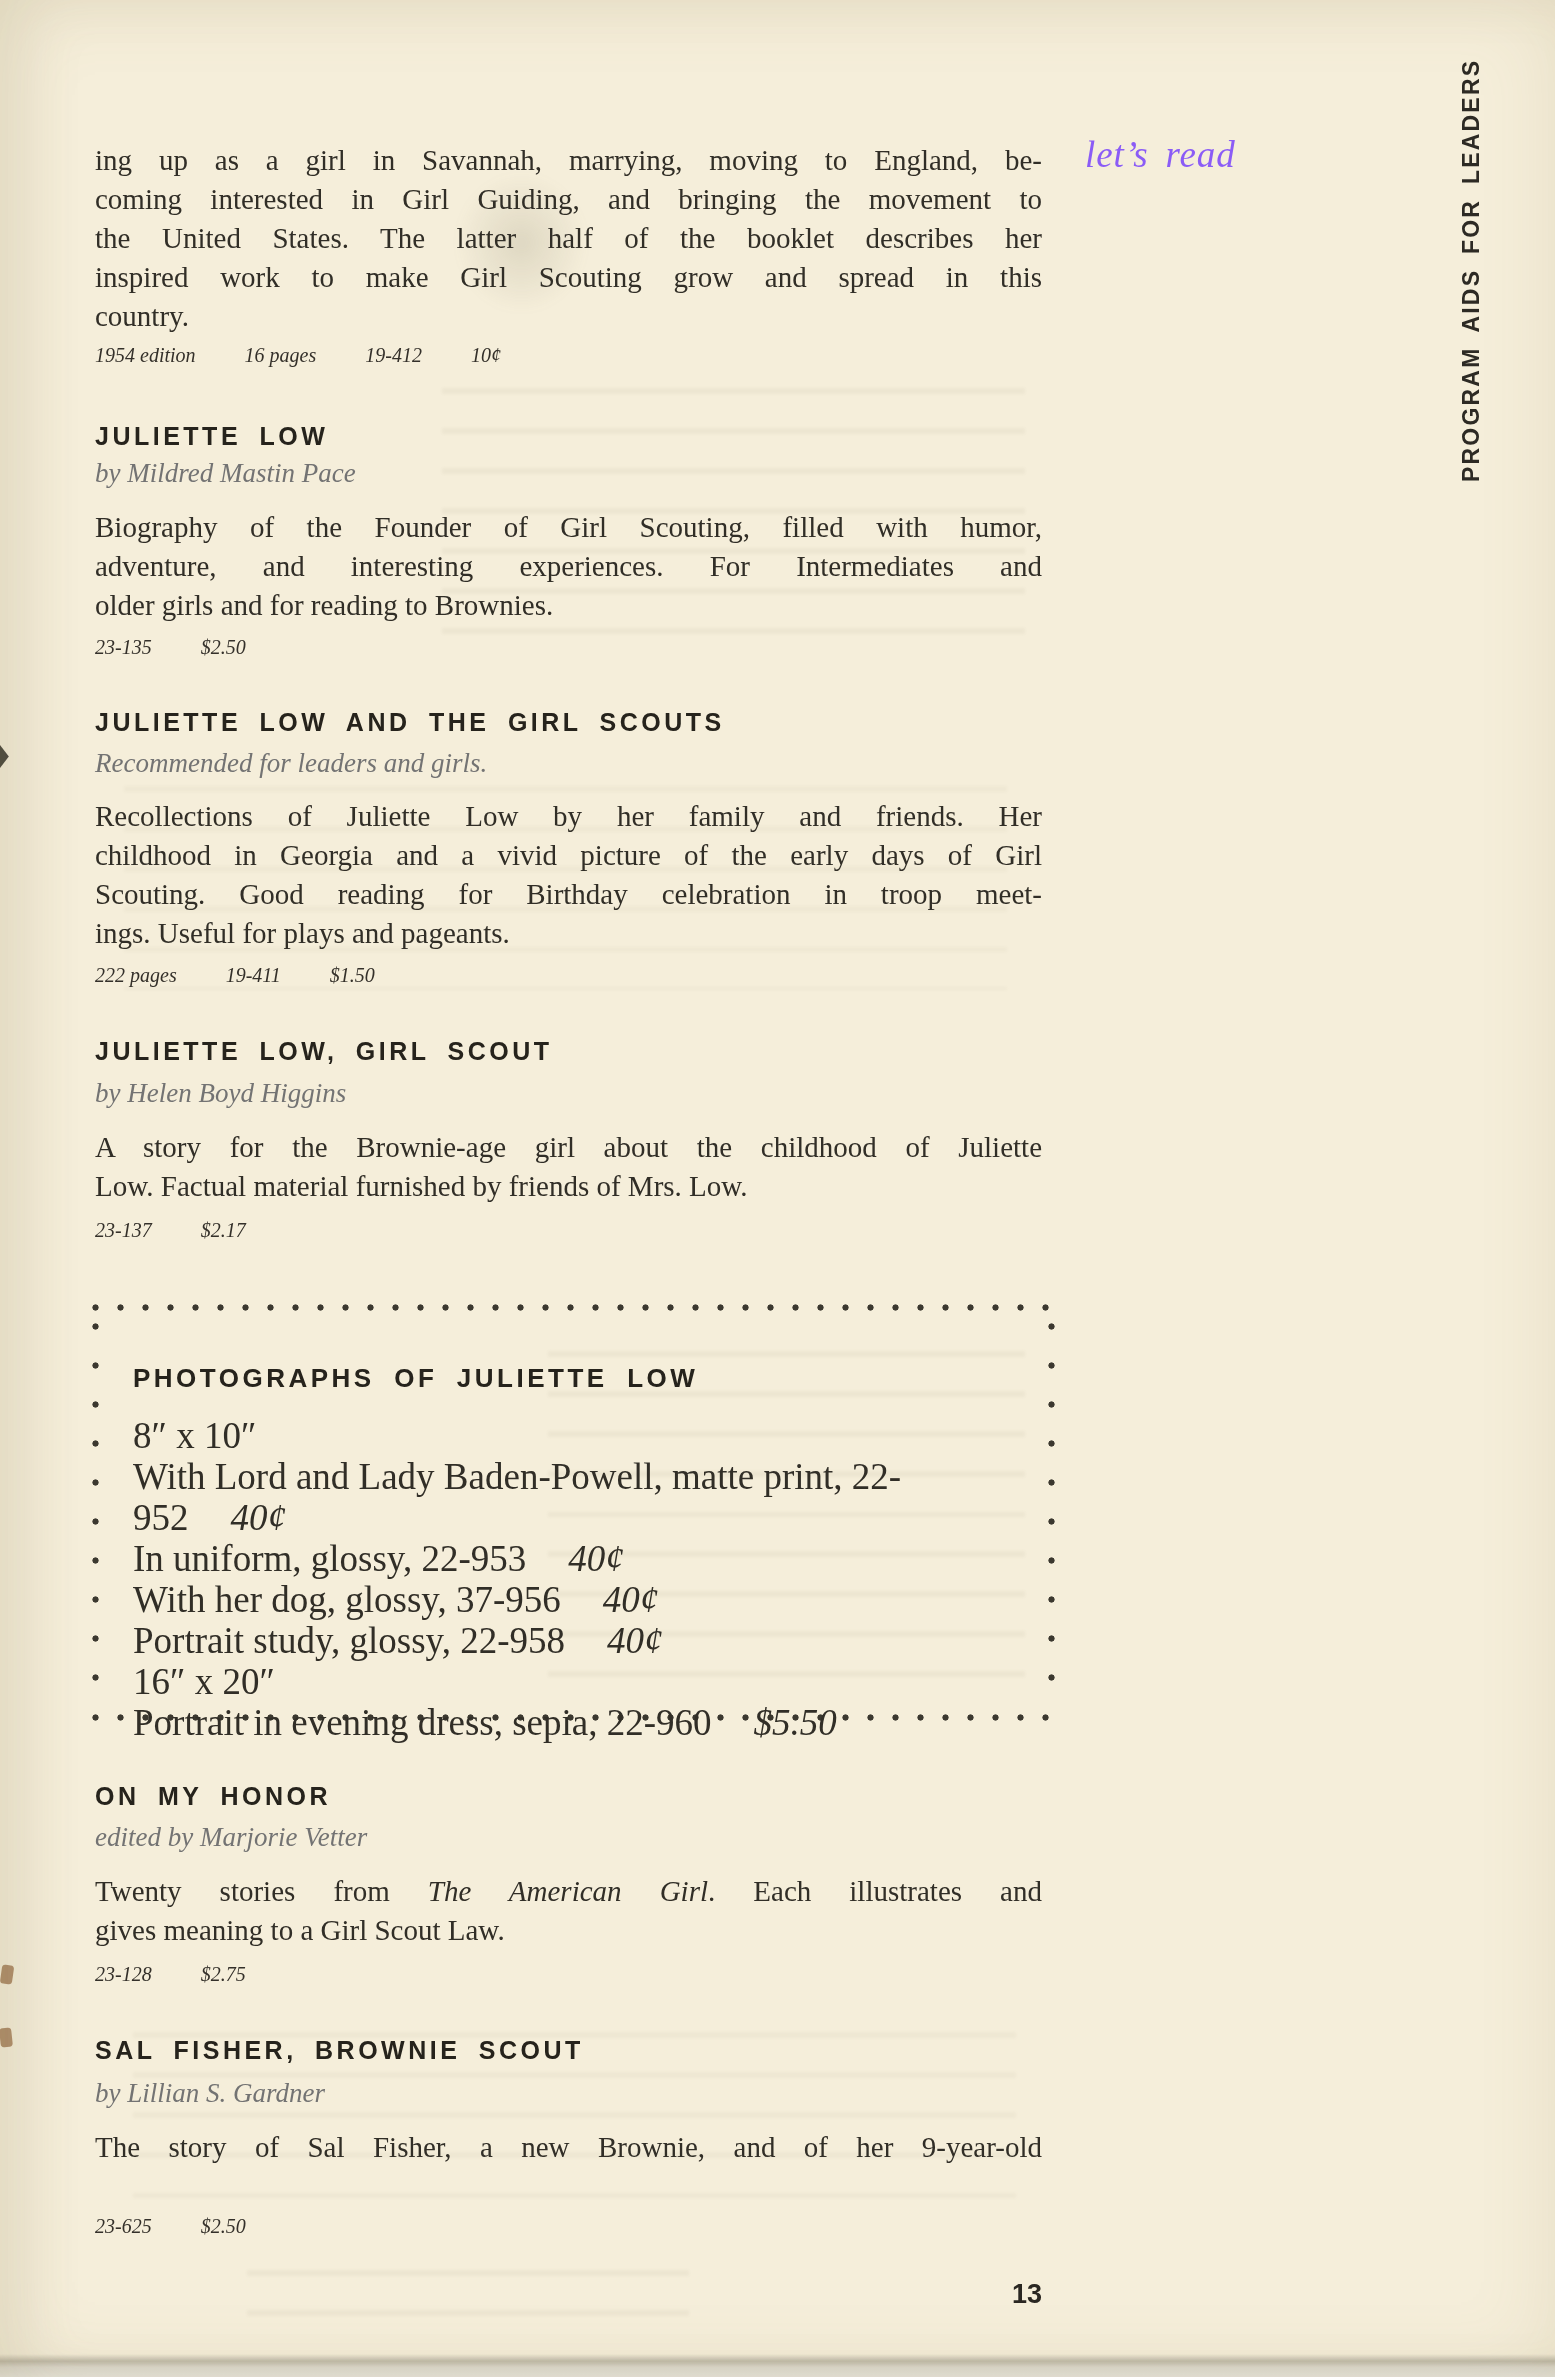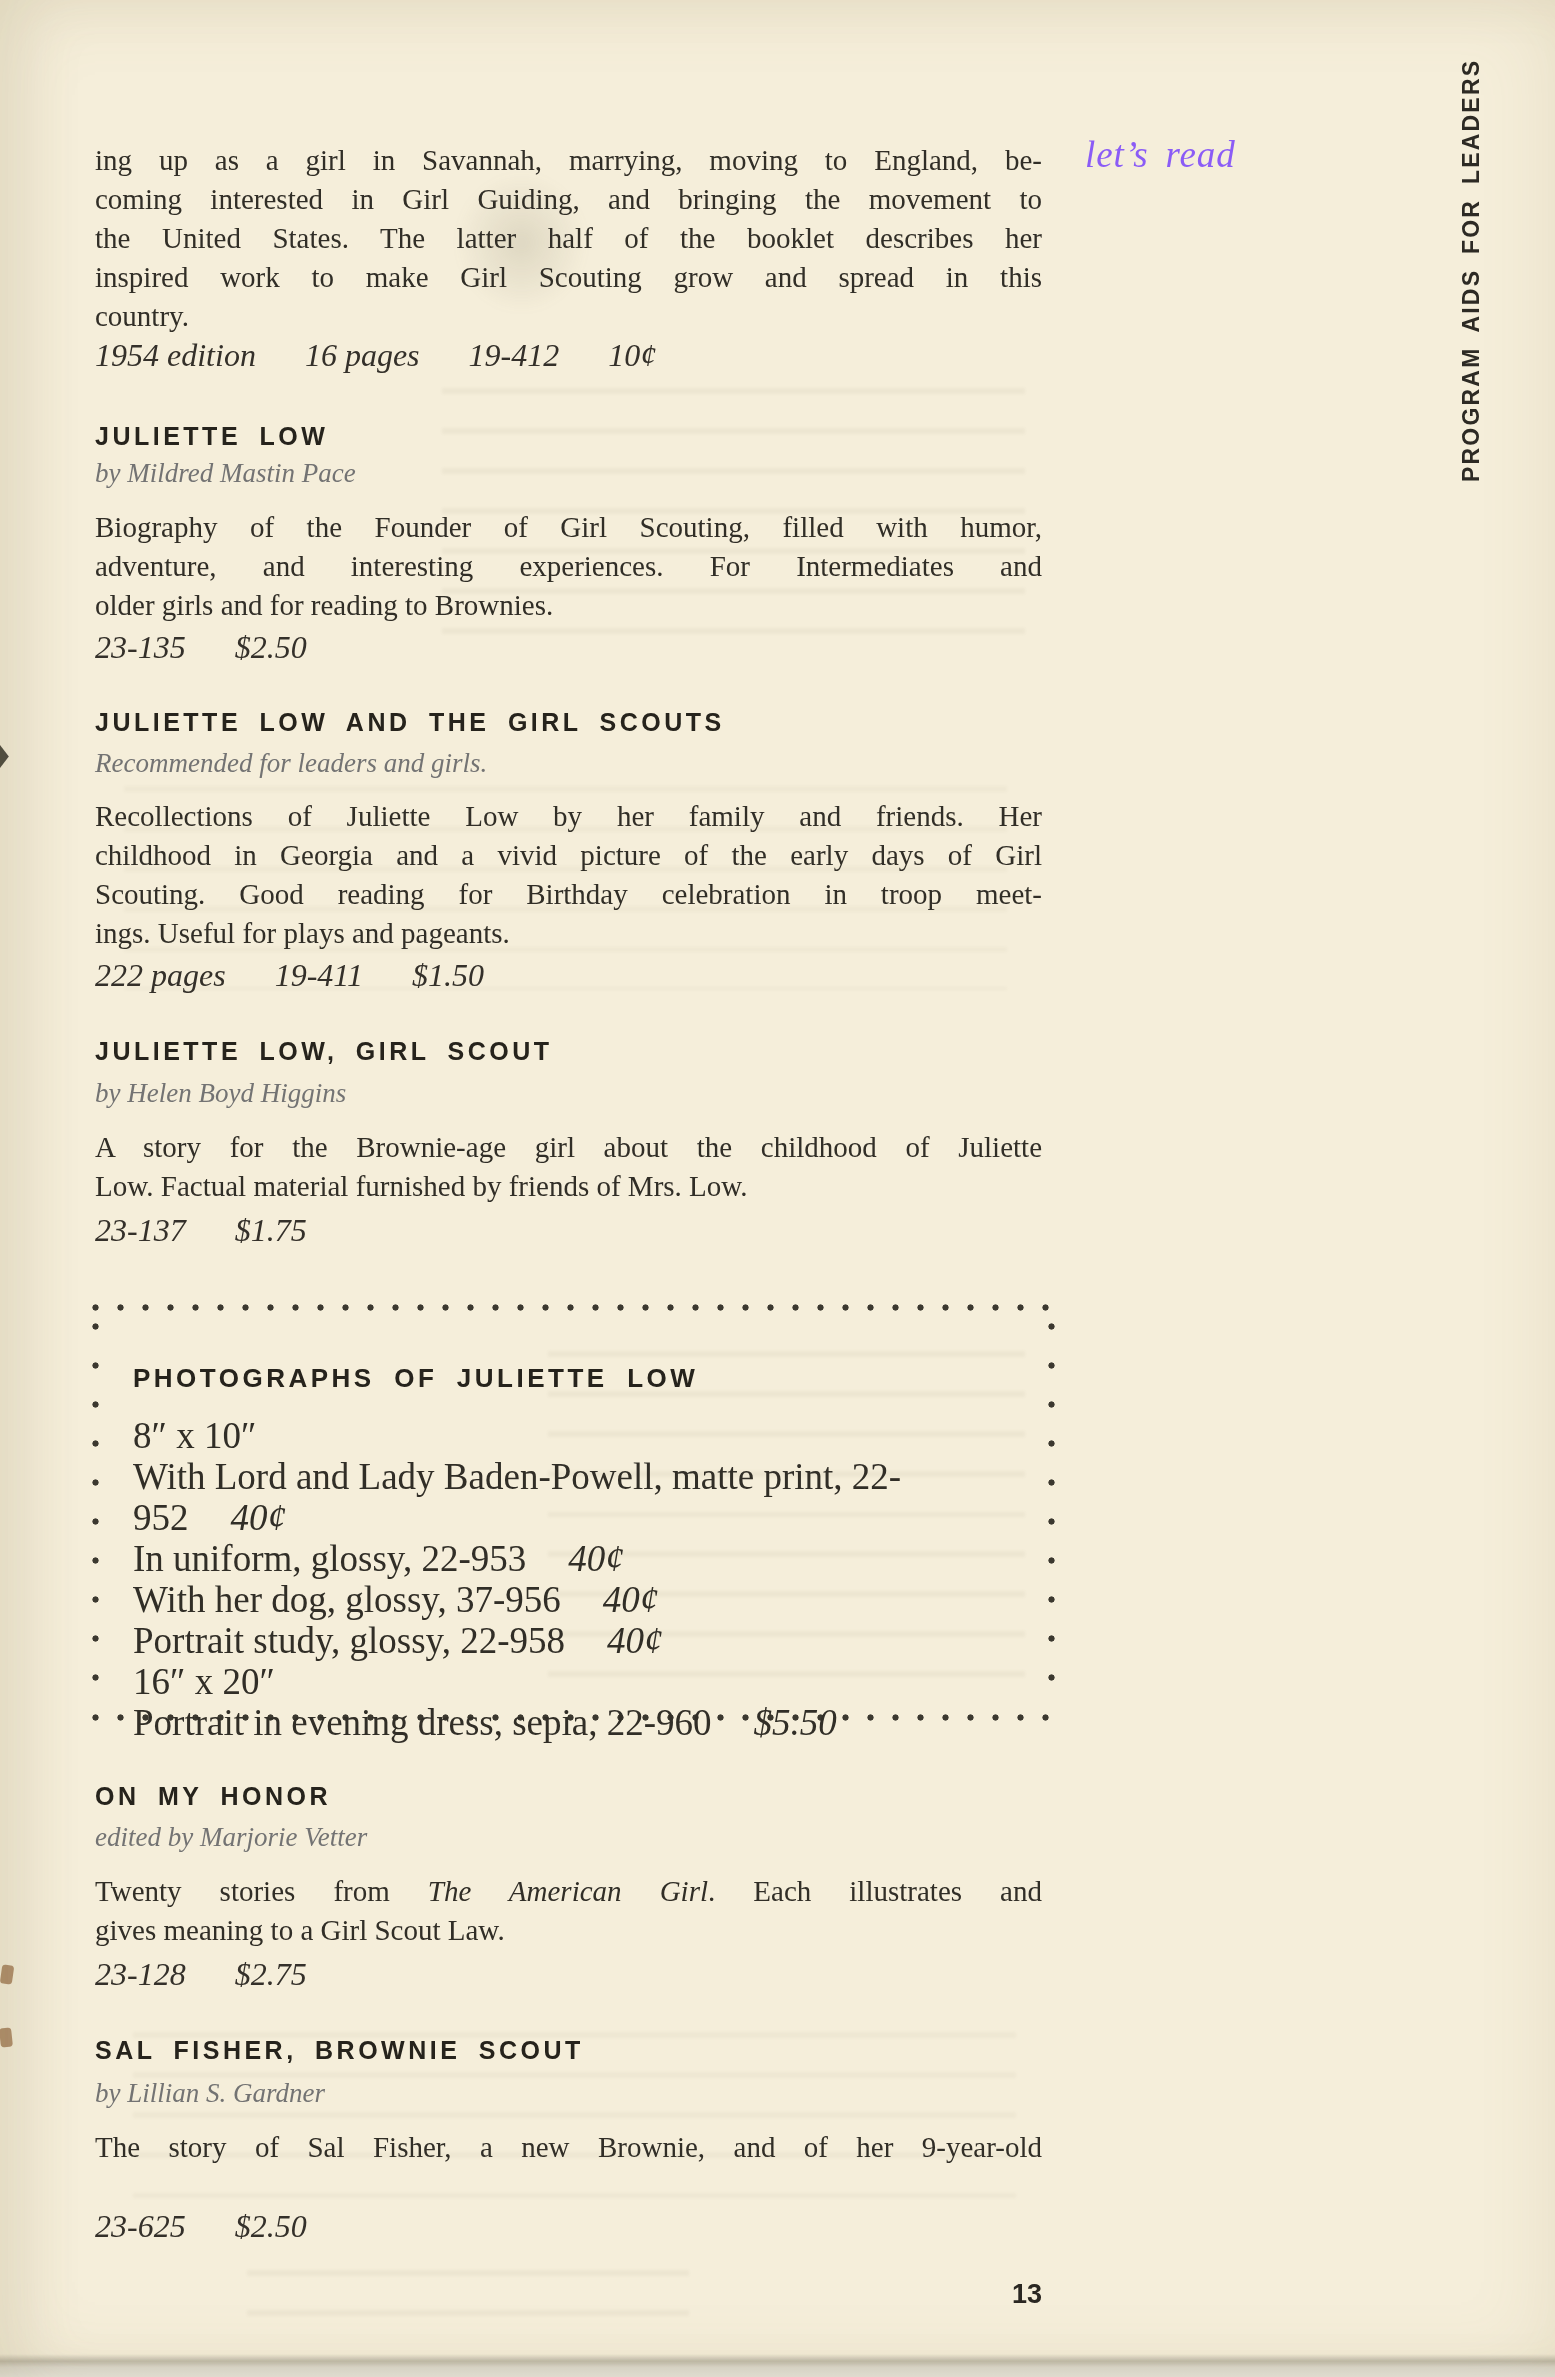--- a/index.html
+++ b/index.html
@@ -17,21 +17,21 @@
   
   .bodytext{left:95px;width:947px;font-size:29px;line-height:39px;color:#312e27;}
   .jline{text-align:justify;text-align-last:justify;}
   .jline.last{text-align-last:left;}
   
   .htitle{
     left:95px;font-family:"Liberation Sans",sans-serif;font-weight:700;
     font-size:25px;letter-spacing:3.5px;word-spacing:8px;color:#26231c;line-height:30px;
   }
   .byline{left:95px;font-style:italic;font-size:27px;line-height:35px;color:#737373;}
-  .meta{left:95px;font-style:italic;font-size:32px;line-height:37px;color:#34302a;}
+  .meta{left:95px;font-style:italic;font-size:20px;line-height:37px;color:#34302a;}
   .meta .tok{margin-right:49px;}
   .meta .tok:last-child{margin-right:0;}
   
   .running-head{left:1085px;top:133px;font-style:italic;font-size:37px;color:#8b5cf6;letter-spacing:0.9px;word-spacing:7px;}
   .sidebar-vert{
     left:1458px;top:482px;transform:rotate(-90deg);transform-origin:left top;
     font-family:"Liberation Sans",sans-serif;font-weight:700;font-size:23px;
     letter-spacing:2.2px;word-spacing:6.2px;color:#2d2a24;white-space:nowrap;
   }
   
@@ -100,21 +100,21 @@
       <div class="jline last">ings. Useful for plays and pageants.</div>
     </div>
   <div class="abs meta" style="top:957px;"><span class="tok">222 pages</span><span class="tok">19-411</span><span class="tok">$1.50</span></div>
 
   <div class="abs htitle" style="top:1036px;">JULIETTE LOW, GIRL SCOUT</div>
   <div class="abs byline" style="top:1076px;">by Helen Boyd Higgins</div>
   <div class="abs bodytext" style="top:1128px;">
       <div class="jline">A story for the Brownie-age girl about the childhood of Juliette</div>
       <div class="jline last">Low. Factual material furnished by friends of Mrs. Low.</div>
     </div>
-  <div class="abs meta" style="top:1212px;"><span class="tok">23-137</span><span class="tok">$1.75</span></div>
+  <div class="abs meta" style="top:1212px;"><span class="tok">23-137</span><span class="tok">$2.17</span></div>
 
   <div class="abs dots-h" style="left:92px;top:1304px;width:961px;"></div>
   <div class="abs dots-h" style="left:92px;top:1714px;width:961px;"></div>
   <div class="abs dots-v" style="left:92px;top:1323px;height:385px;"></div>
   <div class="abs dots-v" style="left:1048px;top:1323px;height:385px;"></div>
 
   <div class="abs box-title">PHOTOGRAPHS OF JULIETTE LOW</div>
   <div class="abs photo-items">
     <div><span>8″ x 10″</span> </div>
     <div><span>With Lord and Lady Baden-Powell, matte print,</span> <span class="code">22-952</span><span class="price">40¢</span></div>

